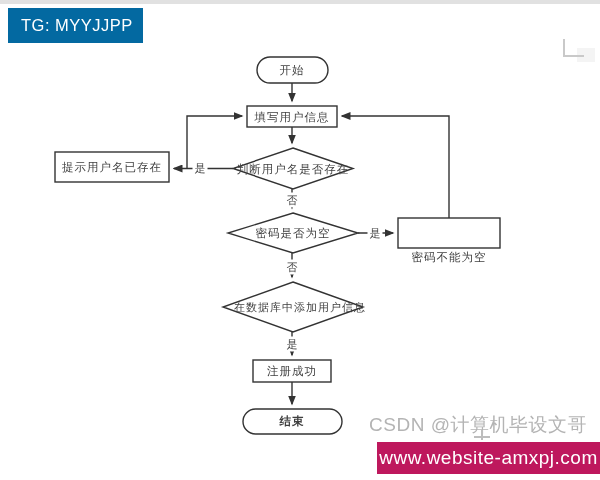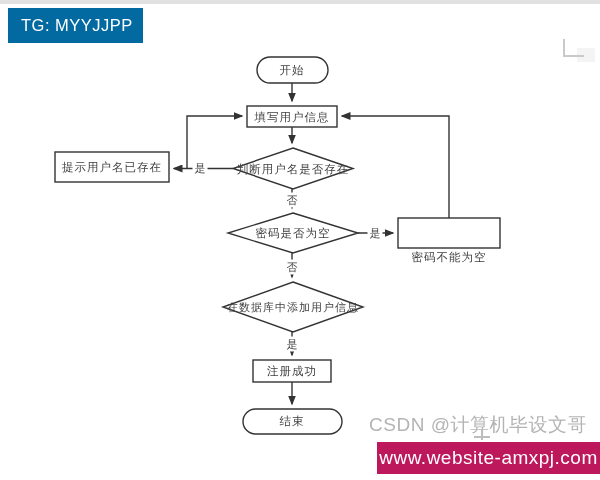--- a/index.html
+++ b/index.html
@@ -83,23 +83,23 @@
       <rect x="243" y="409" width="99" height="25" rx="12.5" ry="12.5"></rect>
     </g>
   </svg>
 
   <div class="node-label" style="left:292px;top:70px;">开始</div>
   <div class="node-label" style="left:292px;top:117px;">填写用户信息</div>
   <div class="node-label" style="left:293px;top:169px;">判断用户名是否存在</div>
   <div class="node-label" style="left:112px;top:167px;">提示用户名已存在</div>
   <div class="node-label" style="left:293px;top:233px;">密码是否为空</div>
   <div class="node-label" style="left:449px;top:233px;margin-top:24px;">密码不能为空</div>
-  <div class="node-label" style="left:293px;top:307px;font-size:11px;">在数据库中添加用户信息</div>
+  <div class="node-label" style="left:300px;top:307px;font-size:11px;">在数据库中添加用户信息</div>
   <div class="node-label" style="left:292px;top:371px;">注册成功</div>
-  <div class="node-label" style="left:292px;top:421px;">结束</div>
+  <div class="node-label" style="left:292px;top:421px;font-weight:bold;">结束</div>
 
   <div class="edge-label" style="left:200px;top:168px;">是</div>
   <div class="edge-label" style="left:292px;top:200px;">否</div>
   <div class="edge-label" style="left:375px;top:233px;">是</div>
   <div class="edge-label" style="left:292px;top:267px;">否</div>
   <div class="edge-label" style="left:292px;top:344px;">是</div>
 
   <div class="watermark">CSDN @计算机毕设文哥</div>
   <div class="wm-artifact-v"></div>
   <div class="wm-artifact-h"></div>

